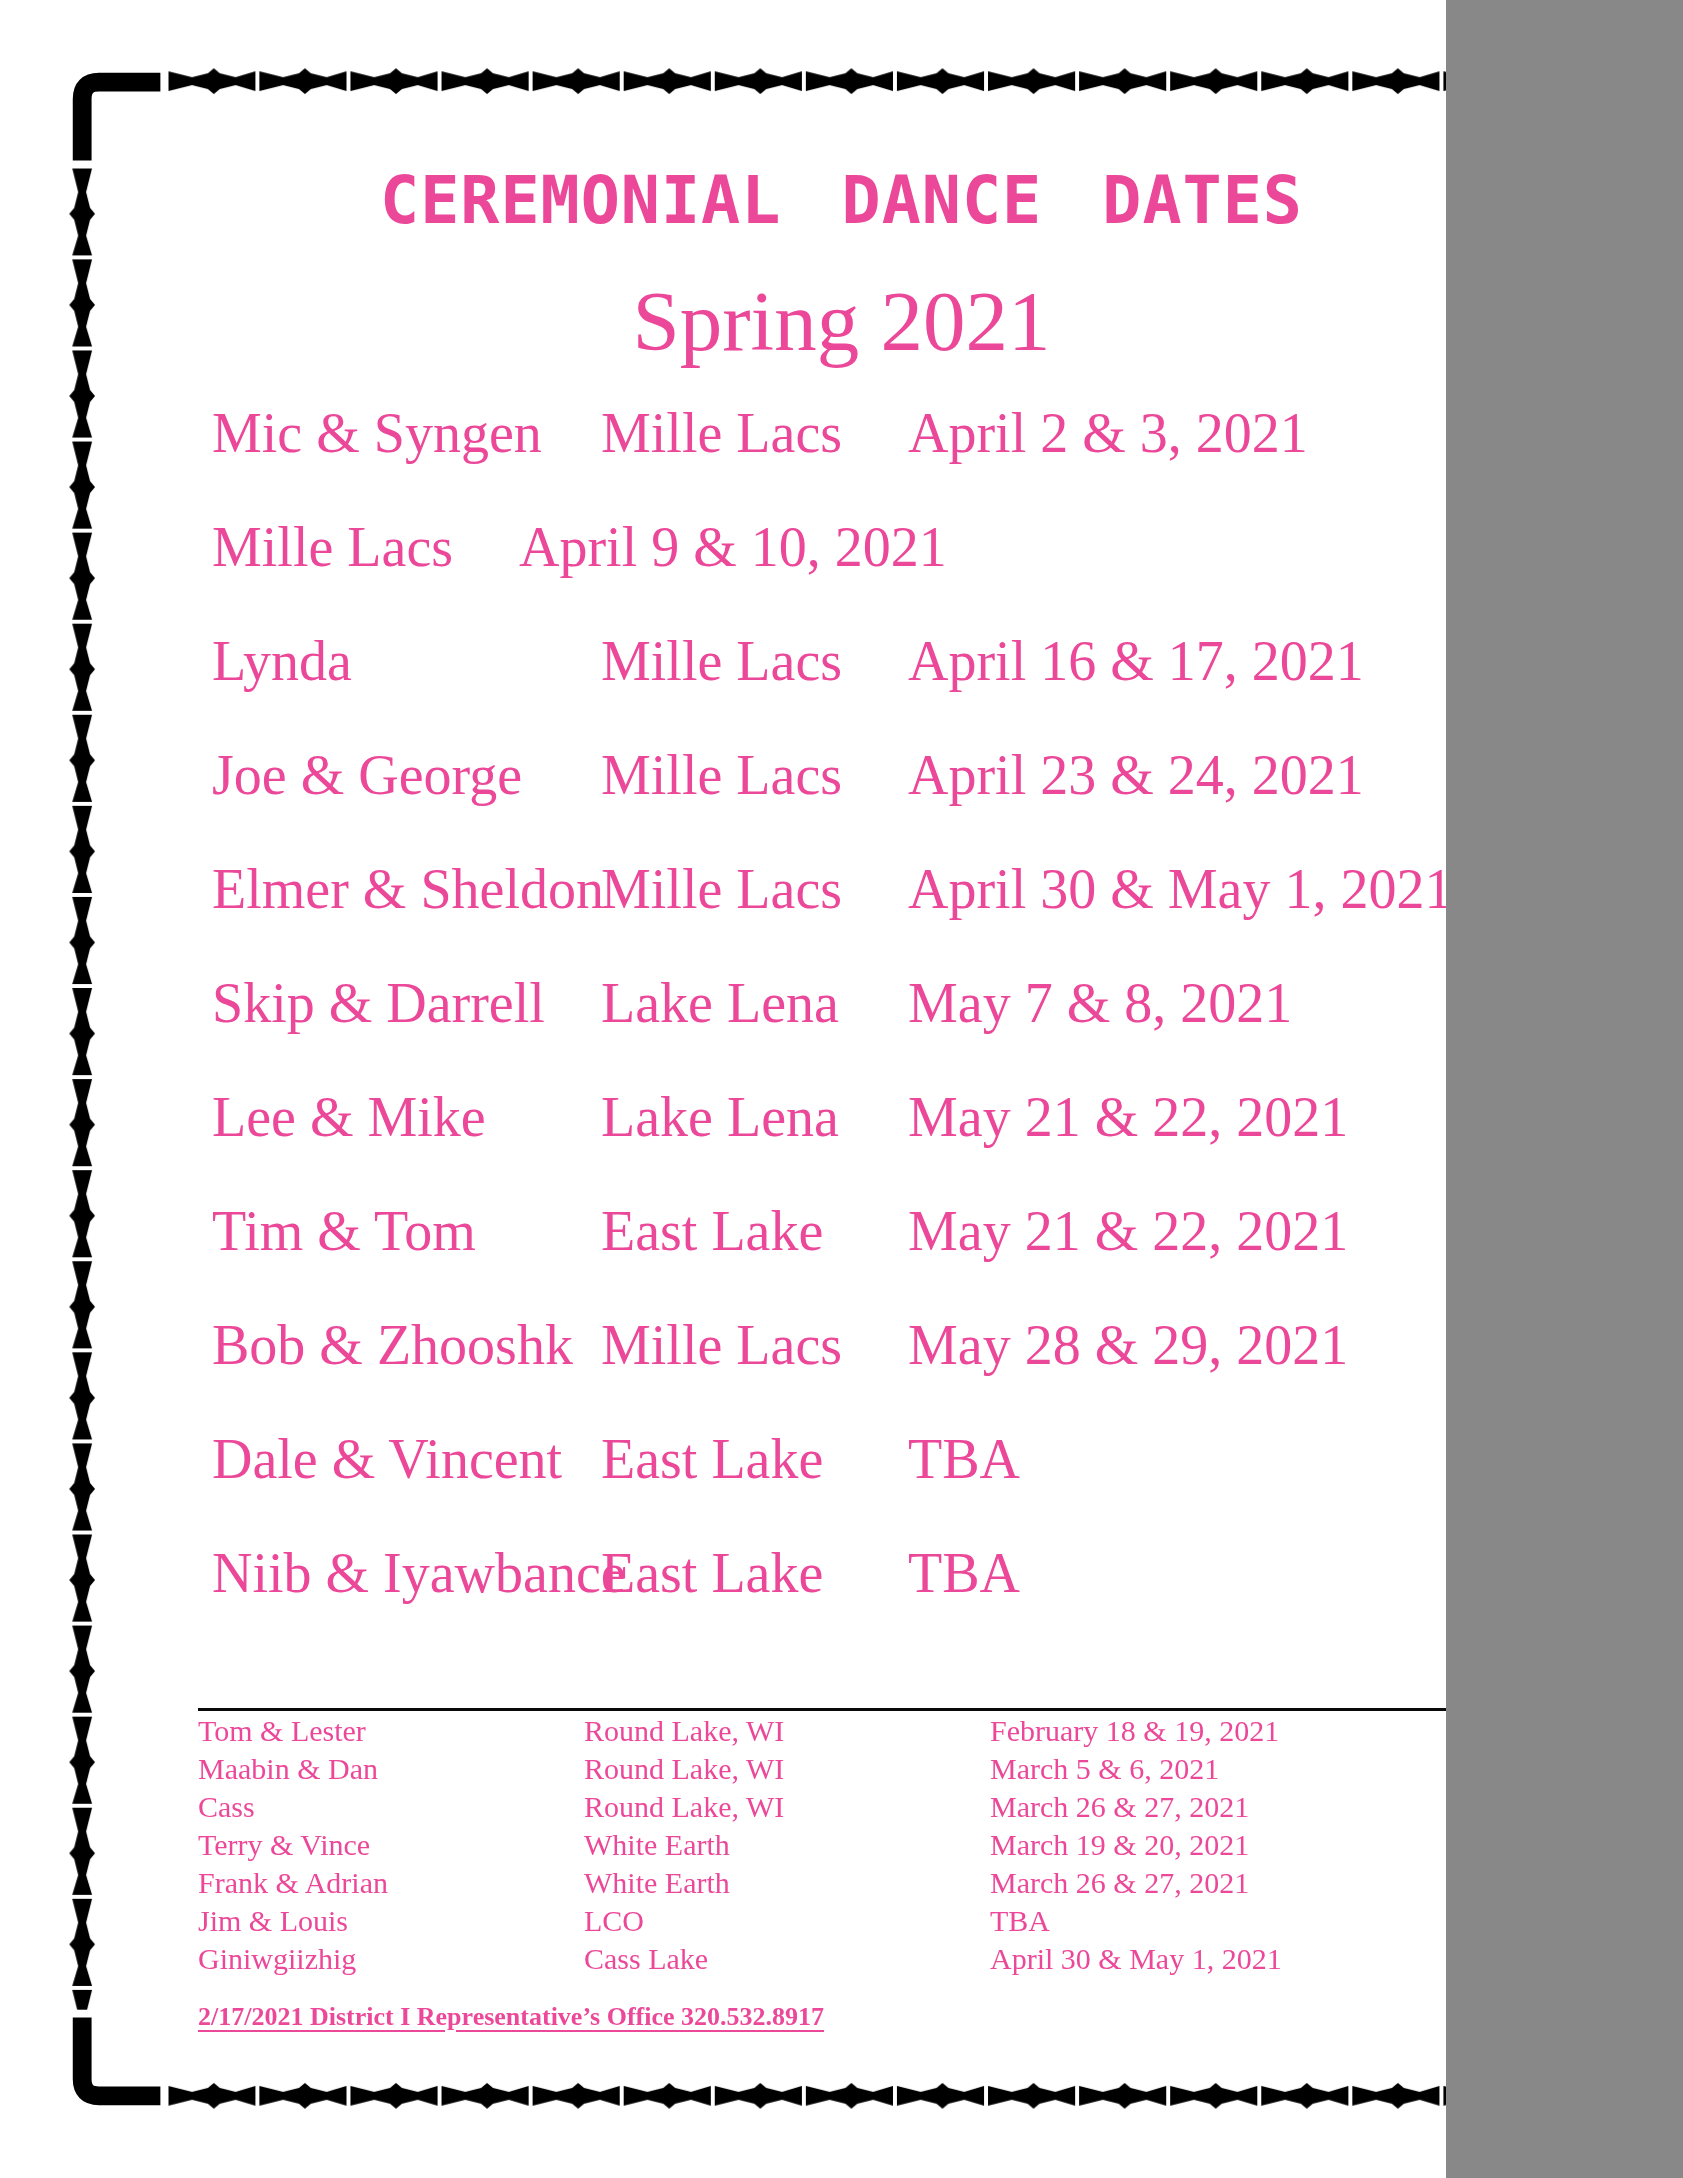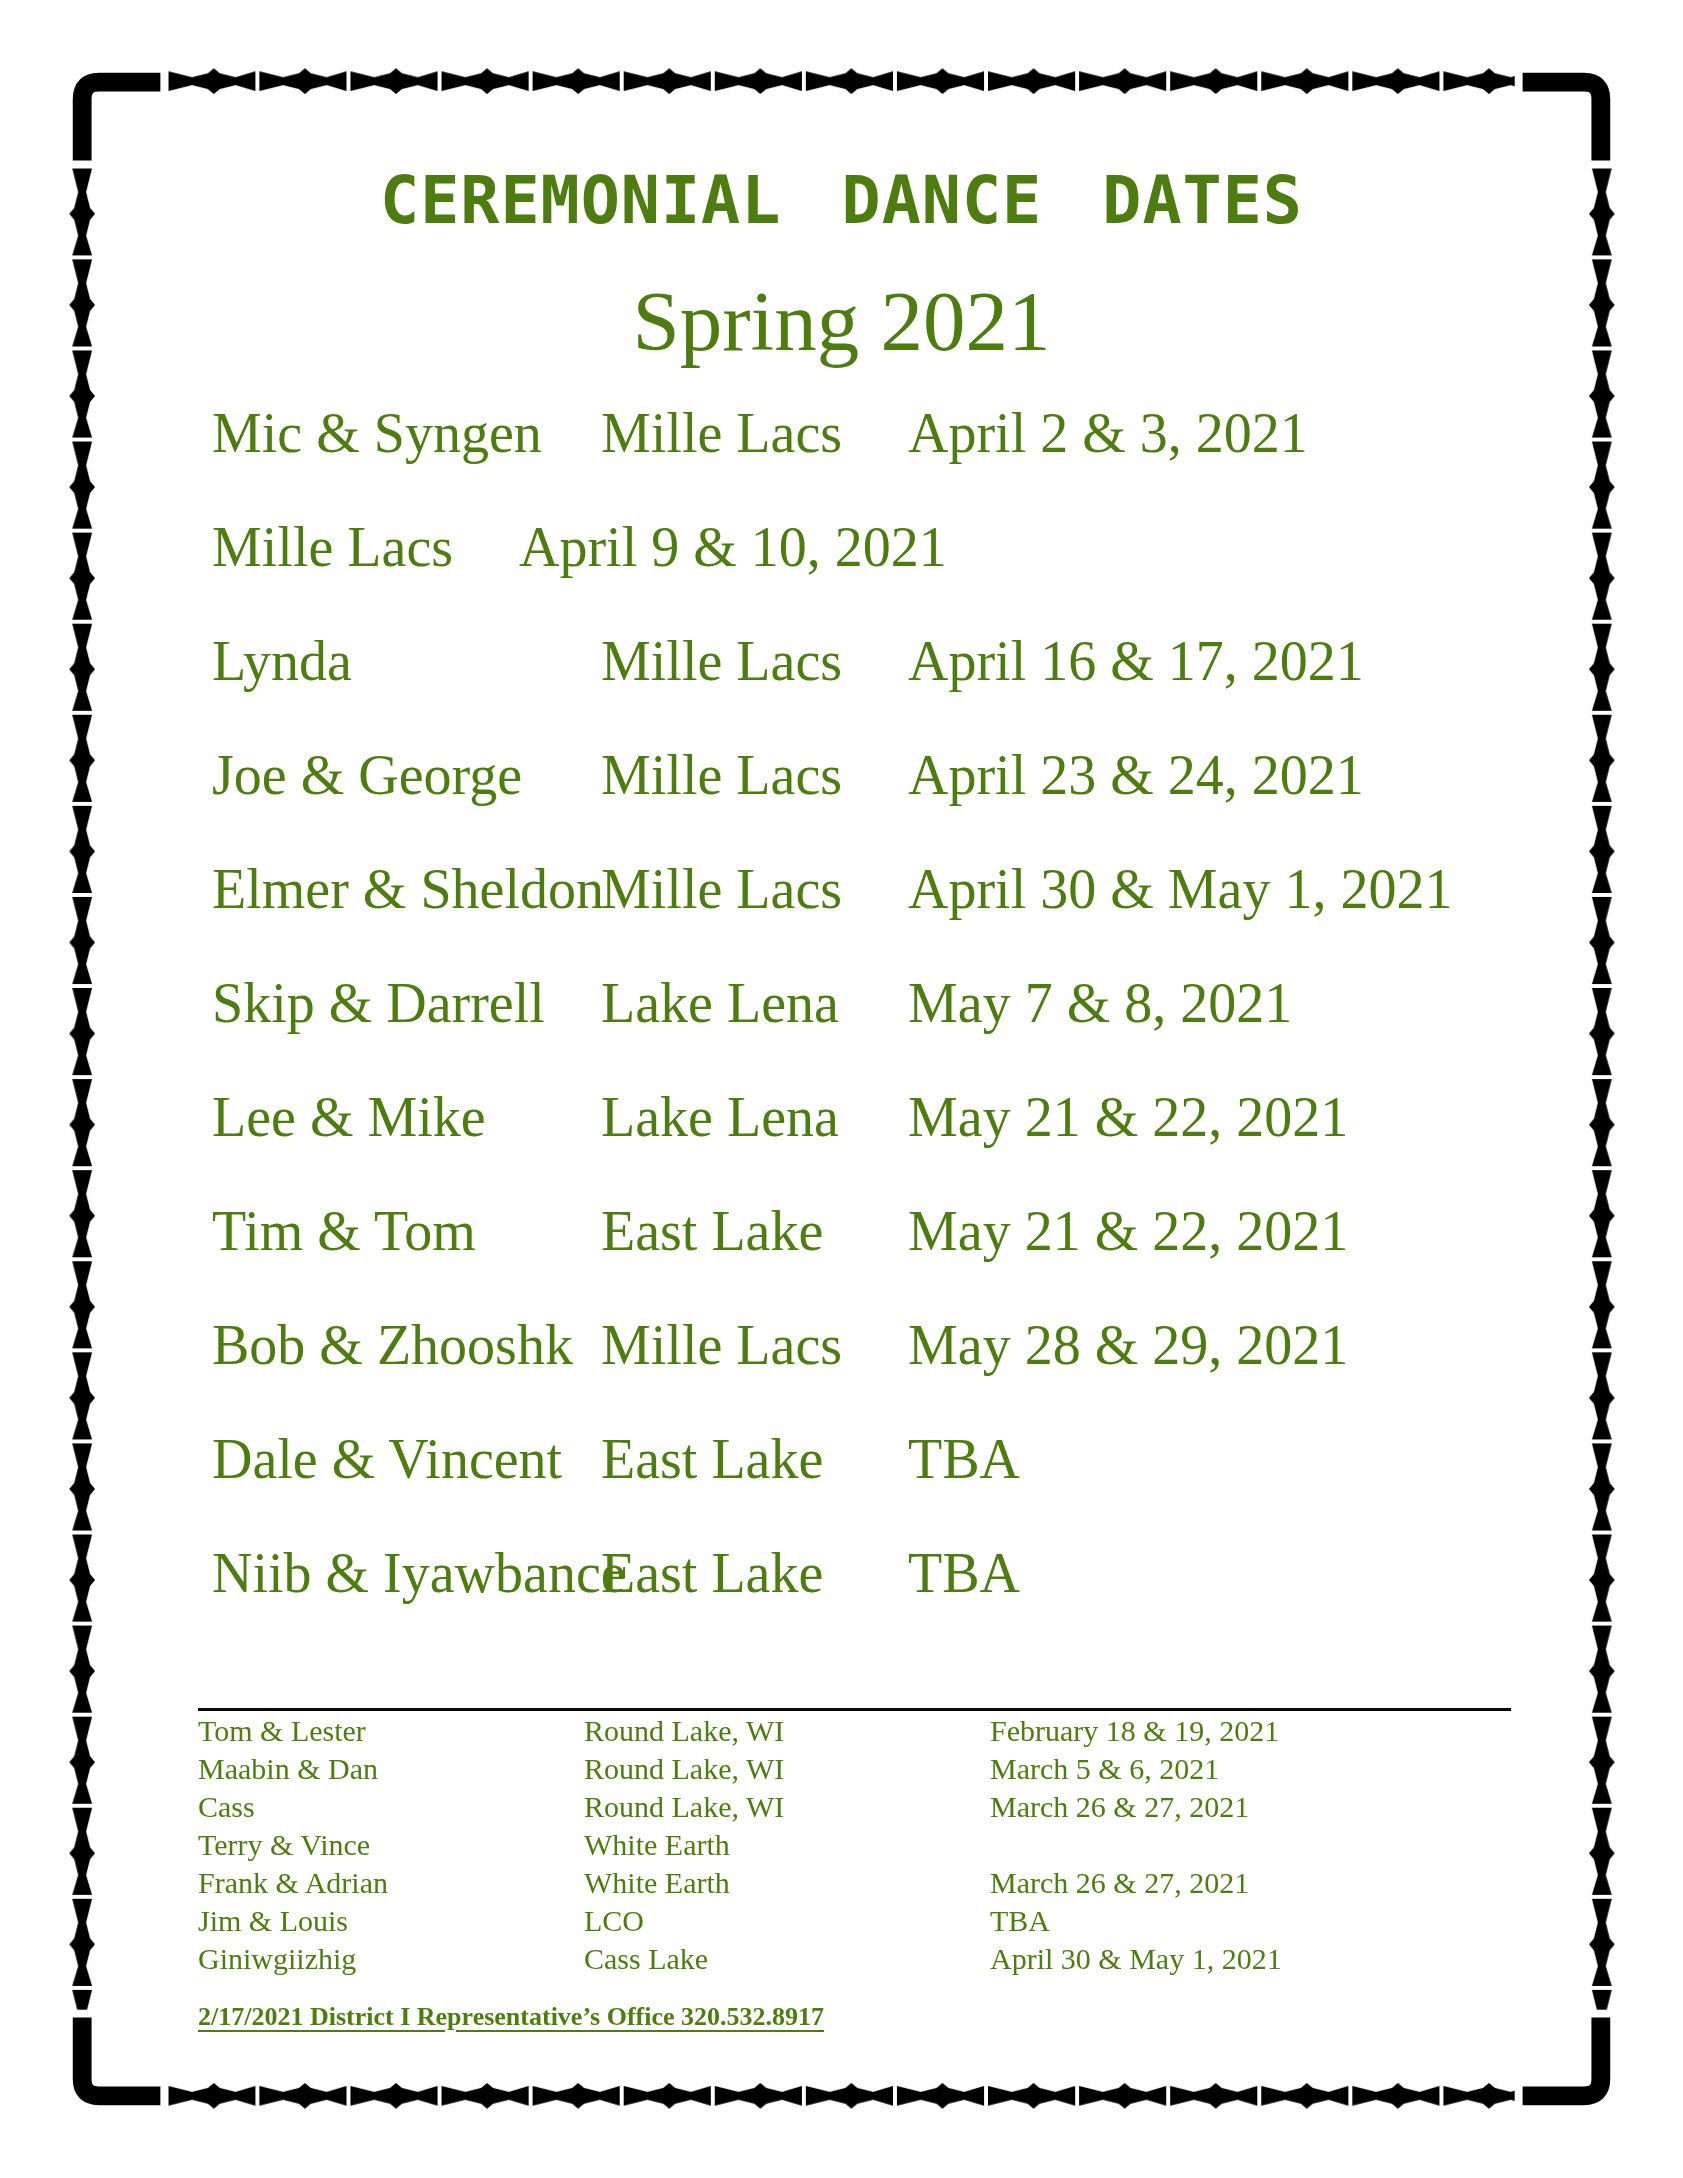--- a/index.html
+++ b/index.html
@@ -1,21 +1,21 @@
 <!DOCTYPE html>
 <html><head>
 <meta charset="utf-8">
 <style>
   html,body{margin:0;padding:0;background:#888;}
   .page{
     position:relative;
-    width:1683px;height:2178px;
+    width:1446px;height:2178px;
     background:#ffffff;
     font-family:"Liberation Serif", serif;
-    color:#4d7c0f;
+    color:#ec4899;
     overflow:hidden;
   }
   .border-svg{position:absolute;left:0;top:0;width:1683px;height:2178px;}
   .title{
     position:absolute;left:0;top:156px;width:1683px;height:89px;
     line-height:89px;text-align:center;
     font-family:"DejaVu Sans Mono", monospace;
     font-weight:bold;font-size:65px;letter-spacing:1px;word-spacing:20px;
     white-space:nowrap;
   }
@@ -157,20 +157,21 @@
       <span class="c3">March 5 &amp; 6, 2021</span>
     </div>
     <div class="bottom-row">
       <span class="c1">Cass</span>
       <span class="c2">Round Lake, WI</span>
       <span class="c3">March 26 &amp; 27, 2021</span>
     </div>
     <div class="bottom-row">
       <span class="c1">Terry &amp; Vince</span>
       <span class="c2">White Earth</span>
+      <span class="c3">March 19 &amp; 20, 2021</span>
     </div>
     <div class="bottom-row">
       <span class="c1">Frank &amp; Adrian</span>
       <span class="c2">White Earth</span>
       <span class="c3">March 26 &amp; 27, 2021</span>
     </div>
     <div class="bottom-row">
       <span class="c1">Jim &amp; Louis</span>
       <span class="c2">LCO</span>
       <span class="c3">TBA</span>

